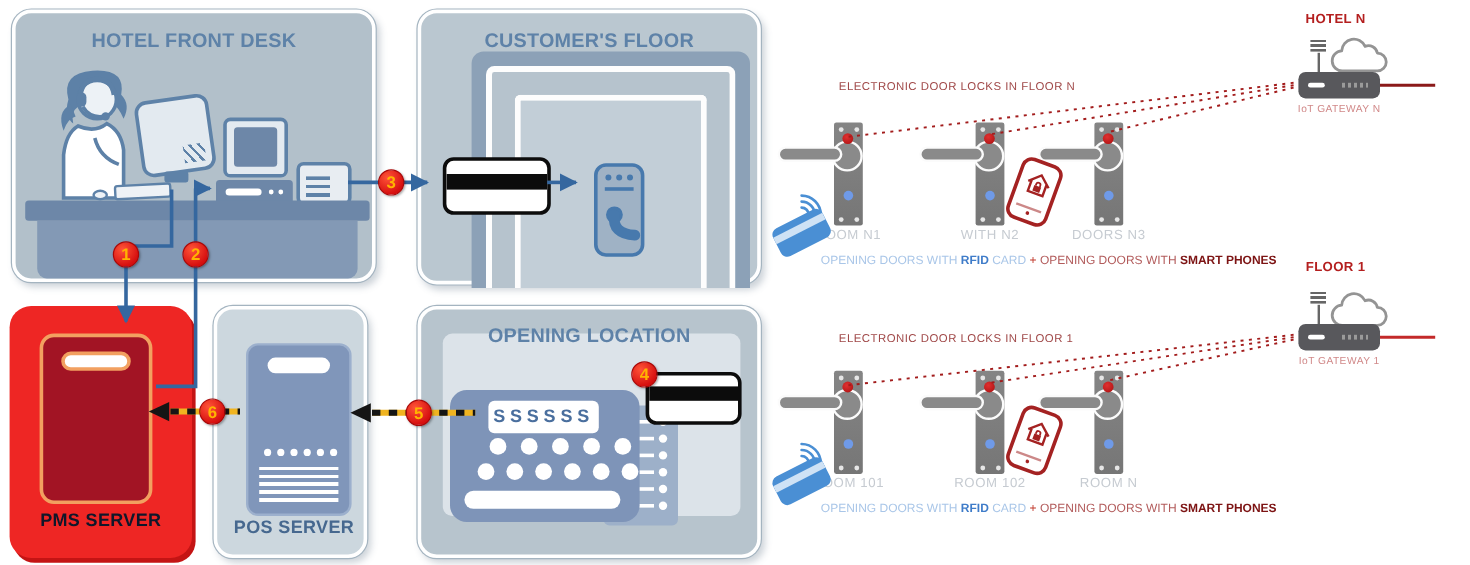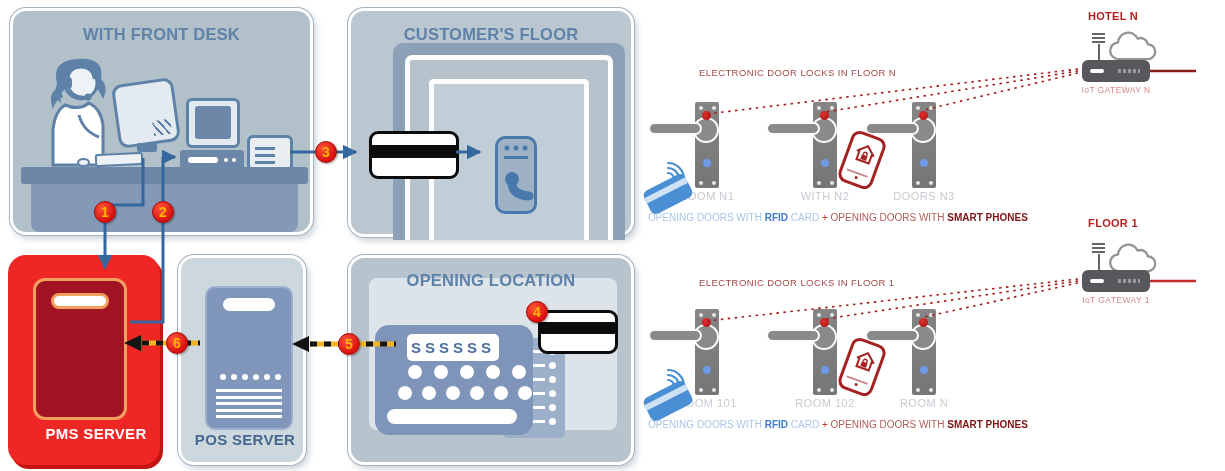--- a/index.html
+++ b/index.html
@@ -60,21 +60,21 @@
   .cr-card{left:18px;top:120px;width:90px;height:48px;}
   .cr-card .stripe{top:11px;}
   .rt-card{left:187px;top:52px;width:80px;height:44px;}
   .rt-card .stripe{top:9px;height:12px;}
 
   
   .pms-server{position:absolute;left:25px;top:23px;width:94px;height:142px;background:#a21424;
               border:3px solid #f2a060;border-radius:12px;box-sizing:border-box;}
   .pms-server .slot{position:absolute;left:15px;top:12px;width:58px;height:16px;background:#fff;
                     border:3px solid #f2a060;border-radius:9px;box-sizing:border-box;}
-  .pms-label{position:absolute;left:12px;top:170px;width:152px;text-align:center;color:#ffffff;
+  .pms-label{position:absolute;left:0;top:170px;width:152px;text-align:center;color:#0f172a;
              font-weight:bold;font-size:15px;letter-spacing:.3px;}
   .pos-server{position:absolute;left:24px;top:28px;width:88px;height:144px;background:#8096ba;
               border:2px solid #9cb0cd;border-radius:10px;box-sizing:border-box;}
   .pos-server .slot{position:absolute;left:16px;top:10px;width:52px;height:13px;background:#fff;border-radius:7px;}
   .pos-dots{position:absolute;left:13px;top:86px;width:6px;height:6px;border-radius:50%;background:#fff;
             box-shadow:11px 0 #fff,22px 0 #fff,33px 0 #fff,44px 0 #fff,55px 0 #fff;}
   .pos-lines{position:absolute;left:9px;top:101px;width:66px;height:30px;
              background:repeating-linear-gradient(#fff 0 3px,transparent 3px 6.5px);}
   .pos-label{position:absolute;left:0;top:173px;width:128px;text-align:center;color:#46688f;
              font-weight:bold;font-size:15px;letter-spacing:.3px;}
@@ -135,34 +135,34 @@
              transform:rotate(-27deg);overflow:hidden;}
   .rfid-card .lt{position:absolute;left:0;right:0;top:6px;height:6px;background:#cfe2f5;}
   .rfid-waves{position:absolute;width:28px;height:28px;}
 
   .phone{position:absolute;width:36px;height:54px;background:#fff;border:3px solid #a42222;border-radius:9px;
          transform:rotate(20deg);box-sizing:border-box;}
   .phone .hline{position:absolute;left:4px;bottom:9px;width:22px;height:2px;background:#c88;}
   .phone .hbtn{position:absolute;left:14px;bottom:4px;width:3px;height:3px;border-radius:50%;background:#a42222;}
   .phone svg{position:absolute;left:4px;top:6px;}
 
-  .caption{position:absolute;left:648px;width:322px;font-size:10px;white-space:nowrap;text-align:center;}
+  .caption{position:absolute;left:684px;width:322px;font-size:10px;white-space:nowrap;text-align:center;}
   .c-blue{color:#a9c6e8;}
   .c-rfid{color:#3f7cc9;font-weight:bold;}
   .c-plus{color:#c0392b;}
   .c-red{color:#b express55;color:#b25b5b;}
   .c-smart{color:#7d1414;font-weight:bold;}
 </style>
 </head>
 <body>
 
 <div id="stage">
 
   <div class="panel fd">
-    <div class="panel-title" style="top:14px;">WITH FRONT DESK</div>
+    <div class="panel-title" style="top:14px;">HOTEL FRONT DESK</div>
 
     <svg class="receptionist" viewBox="0 0 100 118">
       <path d="M28 30 Q22 8 48 6 Q76 4 72 26 Q80 34 74 46 Q70 36 64 33 Q48 26 36 36 Q30 40 32 50 Q24 44 28 30 Z" fill="#5d81a7"></path>
       <path d="M30 34 Q18 40 24 56 Q27 46 34 44 Z" fill="#5d81a7"></path>
       <circle cx="52" cy="30" r="16" fill="#edf2f6" stroke="#5d81a7" stroke-width="3"></circle>
       <path d="M38 26 Q40 13 52 13 Q64 13 66 26" fill="none" stroke="#5d81a7" stroke-width="4"></path>
       <rect x="35" y="24" width="8" height="12" rx="4" fill="#5d81a7"></rect>
       <path d="M40 36 Q46 46 58 44" fill="none" stroke="#5d81a7" stroke-width="3"></path>
       <circle cx="59" cy="44" r="3.5" fill="#5d81a7"></circle>
       <path d="M36 52 Q26 58 24 76 L24 112 L74 112 L74 72 Q72 56 60 50 Q50 58 36 52 Z" fill="#ffffff" stroke="#5d81a7" stroke-width="3"></path>

